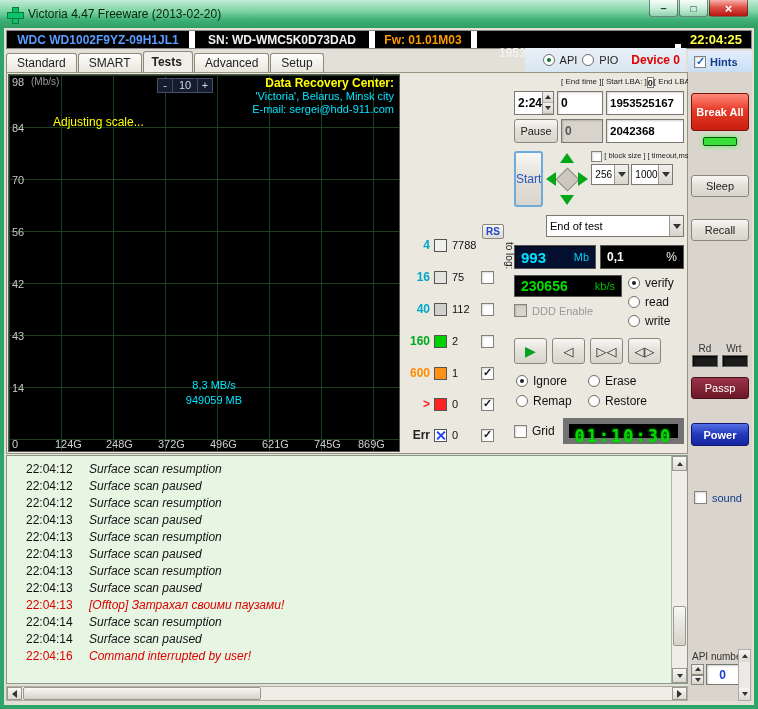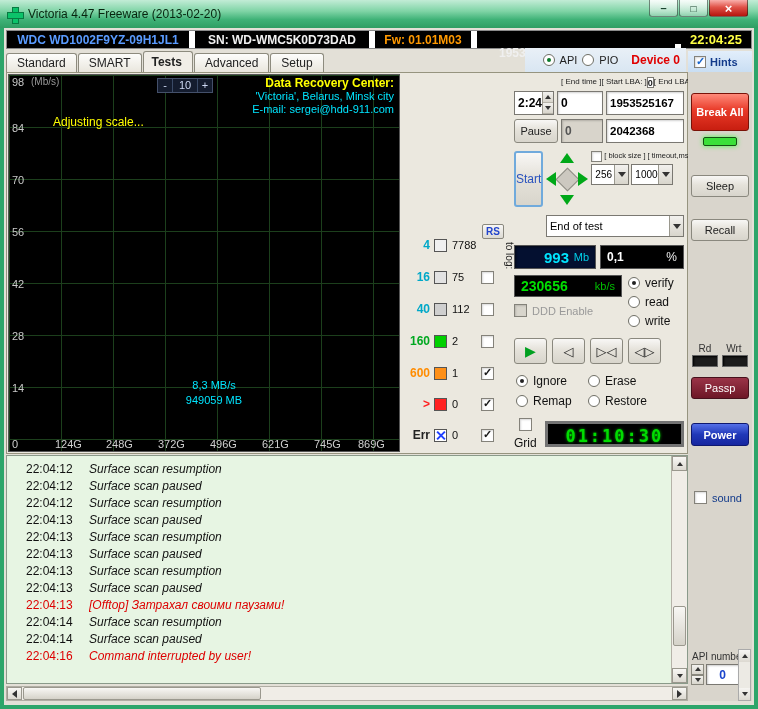--- a/index.html
+++ b/index.html
@@ -120,43 +120,43 @@
   .combo { background:#fff; border:1px solid #7a7872; display:flex; align-items:center; height:21px; }
   .combo .txt { flex:1; padding-left:3px; font-size:10px; white-space:nowrap; overflow:hidden; }
   .combo .arrowbox { width:14px; height:100%; background:linear-gradient(#f2f1ee,#d8d5cc); border-left:1px solid #9a988e; display:flex; align-items:center; justify-content:center; flex:none; }
   .arr-down { width:0; height:0; border-left:4px solid transparent; border-right:4px solid transparent; border-top:5px solid #333; }
   .combo.c256 { width:38px; } .combo.c10000 { width:42px; }
   .rowE { margin-top:6px; display:flex; justify-content:flex-end; }
   .combo.endtest { width:138px; height:22px; } .combo.endtest .txt { font-size:11px; }
   .rowF { margin-top:8px; display:flex; gap:4px; height:24px; }
   .disp { border:1px solid #555; box-shadow:inset 1px 1px 3px rgba(0,0,0,.6); display:flex; align-items:center; justify-content:space-between; padding:0 6px; }
   .disp-mb { width:82px; background:#041030; }
-  .disp-mb .big { color:#00e5ff; font-we ight:bold; font-weight:bold; font-size:15px;margin-left:23px; }
+  .disp-mb .big { color:#00e5ff; font-we ight:bold; font-weight:bold; font-size:15px; }
   .disp-mb .unit { color:#00cfe8; font-size:11px; }
   .disp-pct { flex:1; background:#000; }
   .disp-pct .big { color:#fff; font-weight:bold; font-size:12px; }
   .disp-pct .unit { color:#eee; font-size:12px; }
   .rowG { margin-top:6px; display:flex; gap:6px; }
   .gleft { width:108px; }
   .disp-speed { height:22px; background:#000; }
   .disp-speed .big { color:#00e000; font-weight:bold; font-size:14px; }
   .disp-speed .unit { color:#00c000; font-size:11px; }
   .ddd-row { margin-top:7px; display:flex; align-items:center; gap:5px; }
   .ddd-row .cb { background:#d8d5cc; }
   .ddd-label { color:#999; font-size:11px; }
   .gright { flex:1; display:flex; flex-direction:column; gap:5px; padding-top:1px; }
   .mode-row, .act-row { display:flex; align-items:center; gap:5px; font-size:12px; color:#111; }
   .rowH { margin-top:10px; display:flex; gap:5px; }
   .tp-btn { width:33px; height:26px; }
   .tp-glyph { font-size:13px; color:#222; line-height:1; }
   .tp-glyph.green { color:#00a020; font-size:14px; }
   .rowI { margin-top:10px; display:grid; grid-template-columns:72px 78px; row-gap:6px; width:150px; margin-left:2px; }
   .rowJ { margin-top:10px; display:flex; align-items:center; gap:8px; }
-  .grid-row { display:flex; align-items:center; gap:5px; font-size:12px; color:#111;flex-direction:column; }
-  .timer { flex:1; height:26px; background:#000; border:3px solid #737373; color:#00dd00; font-family:"DejaVu Sans Mono",monospace;
+  .grid-row { display:flex; align-items:center; gap:5px; font-size:12px; color:#111; }
+  .timer { flex:1; height:26px; background:#000; border:6px solid #737373; color:#00dd00; font-family:"DejaVu Sans Mono",monospace;
     font-weight:bold; font-size:17px; text-align:center; line-height:24px; letter-spacing:2px; text-shadow:0 0 3px #00aa00; }
 
   
   .sidebar { position:absolute; left:684px; top:23px; width:64px; height:650px; background:#d9d5cc; }
   .hints-strip { position:absolute; left:0; top:0; width:100%; height:21px; background:linear-gradient(#e2eefb,#c9def3);
     display:flex; align-items:center; gap:4px; padding-left:6px; }
   .hints-strip .cb { width:12px; height:12px; }
   .hints-strip .cb.on::after { color:#1a66cc; }
   .hints-label { color:#123a8a; font-size:11px; font-weight:bold; }
   .break-btn { position:absolute; left:3px; top:42px; width:58px; height:38px; border-radius:3px; border:1px solid #7a1208;
@@ -242,21 +242,21 @@
 
   <div class="tabpage">
 
     <div class="graph">
       <span class="ylab" style="top:1px">98</span>
       <span class="yunit">(Mb/s)</span>
       <span class="ylab" style="top:47px">84</span>
       <span class="ylab" style="top:99px">70</span>
       <span class="ylab" style="top:151px">56</span>
       <span class="ylab" style="top:203px">42</span>
-      <span class="ylab" style="top:255px">28</span>
+      <span class="ylab" style="top:255px">43</span>
       <span class="ylab" style="top:307px">14</span>
       <span class="xlab" style="left:3px">0</span>
       <span class="xlab" style="left:46px">124G</span>
       <span class="xlab" style="left:97px">248G</span>
       <span class="xlab" style="left:149px">372G</span>
       <span class="xlab" style="left:201px">496G</span>
       <span class="xlab" style="left:253px">621G</span>
       <span class="xlab" style="left:305px">745G</span>
       <span class="xlab" style="left:349px">869G</span>
       <div class="scalew">

